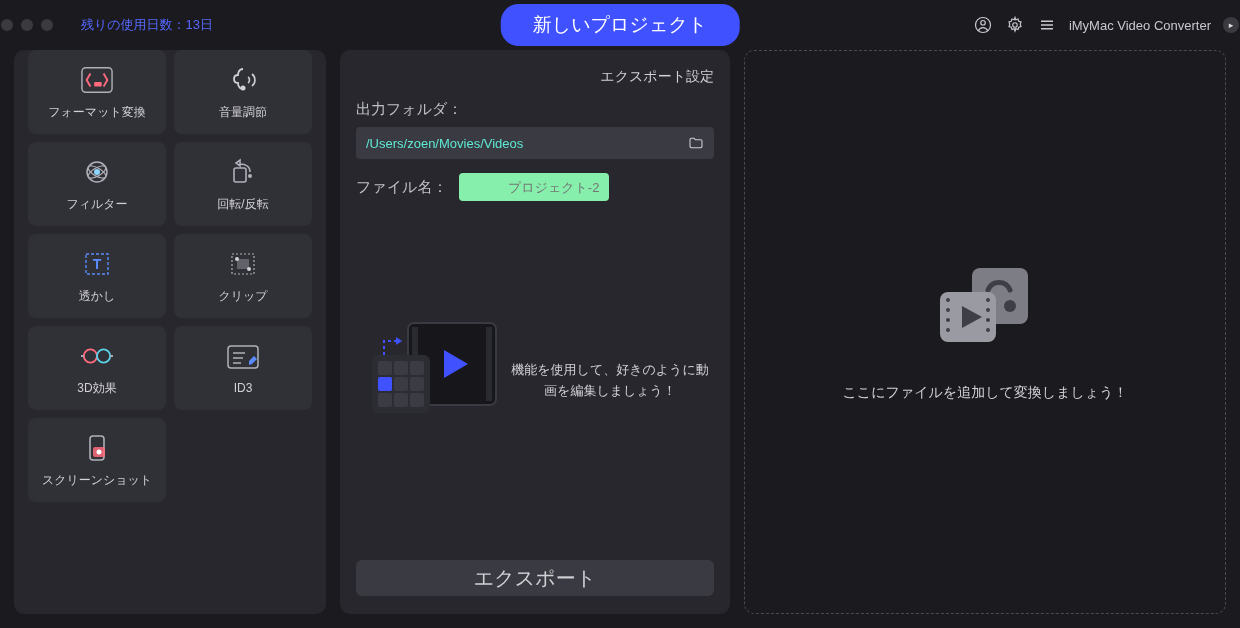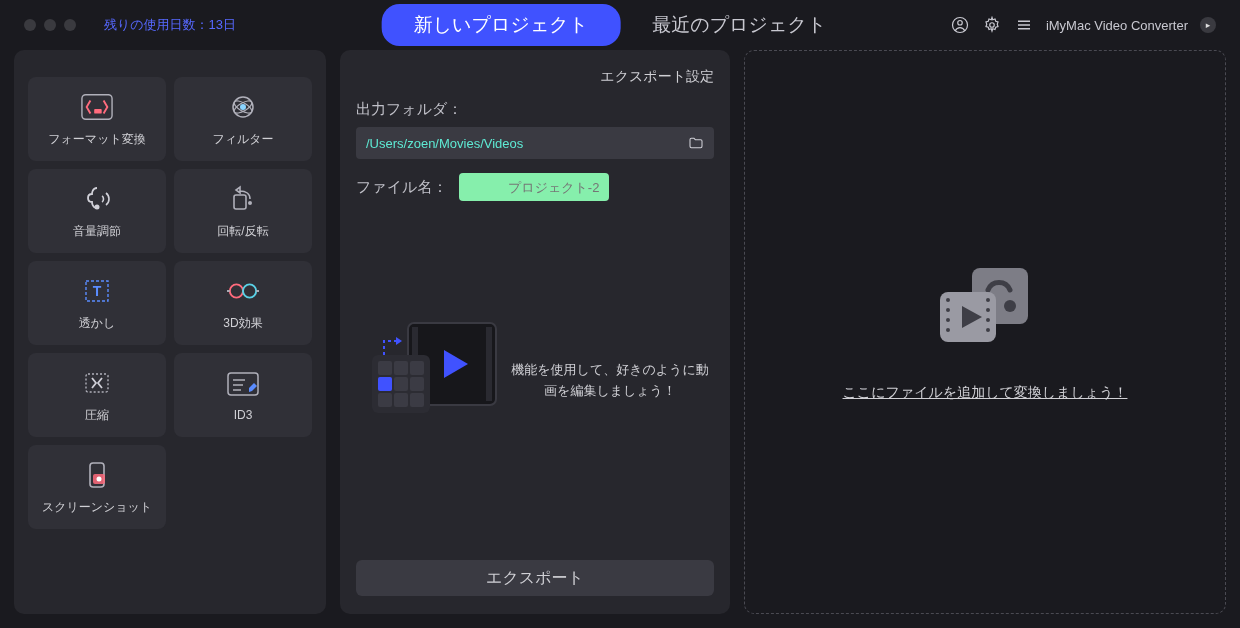--- a/index.html
+++ b/index.html
@@ -7,21 +7,21 @@
     width: 1240px; height: 628px;
     background: #1a1a1f;
     font-family: -apple-system, "Hiragino Sans", sans-serif;
     color: #d0d0d5;
     overflow: hidden;
   }
   
   .titlebar {
     height: 50px;
     display: flex; align-items: center;
-    padding: 0 24px;
+    padding: 0 1px;
     position: relative;
   }
   .traffic-lights { display: flex; gap: 8px; }
   .tl { width: 12px; height: 12px; border-radius: 50%; background: #3a3a3f; }
   .trial { margin-left: 28px; color: #5668ff; font-size: 13px; }
   .tabswrap {
     position: absolute; left: 50%; top: 50%; transform: translate(-50%,-50%);
     display: flex; align-items: center;
     background: transparent;
   }
@@ -44,21 +44,21 @@
     display:flex;align-items:center;justify-content:center;font-size:9px;color:#ddd;
   }
 
   
   .main {
     display: flex; gap: 14px; padding: 0 14px 14px 14px;
     height: calc(628px - 50px);
   }
   .col-left {
     width: 312px; background:#27272d; border-radius:10px;
-    padding: 27px 8px; overflow: hidden;
+    padding: 0 8px; overflow: hidden;
   }
   .tool-grid {
     display: grid; grid-template-columns: 1fr 1fr; gap: 8px;
     padding: 0 6px;
   }
   .tool {
     background:#303037; border-radius:8px;
     height: 84px;
     display:flex; flex-direction:column; align-items:center; justify-content:center;
     gap:8px; cursor:pointer;
@@ -83,47 +83,45 @@
     background:#86efac; border:none; border-radius:4px; height:28px;
     padding:0 10px; font-size:13px; color:#7a7a85; width:150px;text-align:right;
   }
   .mid-fill {
     flex:1; display:flex; flex-direction:row; align-items:center; justify-content:center;
   }
   .mid-illustration { margin-bottom:22px; }
   .mid-text { font-size:13px; color:#d0d0d5; text-align:center; line-height:1.6; }
   .export-btn {
     background:#3a3a42; border:none; border-radius:6px; height:36px;
-    color:#d0d0d5; font-size:16px; cursor:pointer; width:100%;
+    color:#d0d0d5; font-size:20px; cursor:pointer; width:100%;
   }
 
   .col-right {
     flex:1; border:1px dashed #4a4a52; border-radius:10px;
     display:flex; flex-direction:column; align-items:center; justify-content:center;
     gap:32px;
-    text-decoration:underline;
   }
   .right-text { font-size:14px; color:#d0d0d5; }
 
   svg { display:block; }
 </style>
 </head>
 <body>
 
 <div class="titlebar">
   <div class="traffic-lights">
     <div class="tl"></div>
     <div class="tl"></div>
     <div class="tl"></div>
   </div>
   <div class="trial">残りの使用日数：13日</div>
 
   <div class="tabswrap">
     <div class="tab active">新しいプロジェクト</div>
-    <div class="tab">最近のプロジェクト</div>
   </div>
 
   <div class="titlebar-right">
     <div class="ticon">
       <svg width="18" height="18" viewBox="0 0 24 24" fill="none" stroke="#c8c8d0" stroke-width="1.6">
           <circle cx="12" cy="12" r="10"></circle>
           <circle cx="12" cy="9" r="3"></circle>
           <path d="M5.5 20c1.5-3 4-4.5 6.5-4.5s5 1.5 6.5 4.5"></path>
         </svg>
     </div>
@@ -154,77 +152,79 @@
             <svg width="34" height="28" viewBox="0 0 34 28">
               <rect x="1" y="1" width="32" height="26" rx="4" fill="none" stroke="#b0b0ba" stroke-width="1.5"></rect>
               <path d="M10 7l-4 7 4 7M24 7l4 7-4 7" stroke="#ff6b7d" stroke-width="2" fill="none"></path>
               <rect x="14" y="16" width="8" height="5" rx="1" fill="#ff6b7d"></rect>
             </svg>
           </div>
           <div class="tool-label">フォーマット変換</div>
         </div>
         <div class="tool">
           <div class="tool-icon">
+            <svg width="30" height="28" viewBox="0 0 30 28">
+              <path d="M15 3c-5 0-5 6-5 6-3 0-4 2-4 4s1 4 4 4c0 0 0 6 5 6" fill="none" stroke="#d0d0d8" stroke-width="1.8"></path>
+              <circle cx="15" cy="22" r="2.5" fill="#d0d0d8"></circle>
+              <path d="M20 11c2 1 2 5 0 6M24 8c4 3 4 9 0 12" stroke="#d0d0d8" stroke-width="1.6" fill="none"></path>
+            </svg>
+          </div>
+          <div class="tool-label">音量調節</div>
+        </div>
+        <div class="tool">
+          <div class="tool-icon">
             <svg width="30" height="30" viewBox="0 0 30 30">
               <circle cx="15" cy="15" r="10" fill="none" stroke="#b0b0ba" stroke-width="1.5"></circle>
               <ellipse cx="15" cy="15" rx="10" ry="4" fill="none" stroke="#b0b0ba" stroke-width="1.2" transform="rotate(30 15 15)"></ellipse>
               <ellipse cx="15" cy="15" rx="10" ry="4" fill="none" stroke="#b0b0ba" stroke-width="1.2" transform="rotate(-30 15 15)"></ellipse>
               <circle cx="15" cy="15" r="3" fill="#8bd4ff"></circle>
             </svg>
           </div>
           <div class="tool-label">フィルター</div>
         </div>
         <div class="tool">
           <div class="tool-icon">
             <svg width="30" height="28" viewBox="0 0 30 28">
-              <path d="M15 3c-5 0-5 6-5 6-3 0-4 2-4 4s1 4 4 4c0 0 0 6 5 6" fill="none" stroke="#d0d0d8" stroke-width="1.8"></path>
-              <circle cx="15" cy="22" r="2.5" fill="#d0d0d8"></circle>
-              <path d="M20 11c2 1 2 5 0 6M24 8c4 3 4 9 0 12" stroke="#d0d0d8" stroke-width="1.6" fill="none"></path>
-            </svg>
-          </div>
-          <div class="tool-label">音量調節</div>
-        </div>
-        <div class="tool">
-          <div class="tool-icon">
-            <svg width="30" height="28" viewBox="0 0 30 28">
               <rect x="6" y="10" width="12" height="14" rx="2" fill="none" stroke="#b0b0ba" stroke-width="1.6"></rect>
               <path d="M12 6V2l-4 3 4 3V6c6 0 10 3 10 8" fill="none" stroke="#b0b0ba" stroke-width="1.6"></path>
               <circle cx="22" cy="18" r="2" fill="#b0b0ba"></circle>
             </svg>
           </div>
           <div class="tool-label">回転/反転</div>
         </div>
         <div class="tool">
           <div class="tool-icon">
             <svg width="30" height="28" viewBox="0 0 30 28">
               <rect x="4" y="4" width="22" height="20" fill="none" stroke="#5a8cff" stroke-width="1.4" stroke-dasharray="3 2"></rect>
               <text x="15" y="19" text-anchor="middle" font-size="14" fill="#5a8cff" font-weight="bold">T</text>
             </svg>
           </div>
           <div class="tool-label">透かし</div>
+        </div>
+        <div class="tool">
+          <div class="tool-icon">
+            <svg width="30" height="28" viewBox="0 0 30 28">
+              <rect x="4" y="4" width="22" height="20" fill="none" stroke="#b0b0ba" stroke-width="1.2" stroke-dasharray="2 2"></rect>
+              <rect x="9" y="9" width="12" height="10" fill="#b0b0ba" opacity="0.4"></rect>
+              <circle cx="9" cy="9" r="2" fill="#d0d0d8"></circle>
+              <circle cx="21" cy="19" r="2" fill="#d0d0d8"></circle>
+            </svg>
+          </div>
+          <div class="tool-label">クリップ</div>
         </div>
         <div class="tool">
           <div class="tool-icon">
             <svg width="34" height="20" viewBox="0 0 34 20">
               <circle cx="10" cy="10" r="7" fill="none" stroke="#ff6b7d" stroke-width="2"></circle>
               <circle cx="24" cy="10" r="7" fill="none" stroke="#5ad1e6" stroke-width="2"></circle>
               <line x1="3" y1="10" x2="0" y2="10" stroke="#b0b0ba" stroke-width="2"></line>
               <line x1="31" y1="10" x2="34" y2="10" stroke="#b0b0ba" stroke-width="2"></line>
             </svg>
           </div>
           <div class="tool-label">3D効果</div>
-        </div>
-        <div class="tool">
-          <div class="tool-icon">
-            <svg width="30" height="26" viewBox="0 0 30 26">
-              <rect x="4" y="4" width="22" height="18" rx="2" fill="none" stroke="#b0b0ba" stroke-width="1.4" stroke-dasharray="2 2"></rect>
-              <path d="M10 8l4 5-4 5M20 8l-4 5 4 5" stroke="#d0d0d8" stroke-width="1.8" fill="none"></path>
-            </svg>
-          </div>
-          <div class="tool-label">圧縮</div>
         </div>
         <div class="tool">
           <div class="tool-icon">
             <svg width="32" height="24" viewBox="0 0 32 24">
               <rect x="1" y="1" width="30" height="22" rx="3" fill="none" stroke="#b0b0ba" stroke-width="1.5"></rect>
               <line x1="6" y1="8" x2="18" y2="8" stroke="#b0b0ba" stroke-width="1.5"></line>
               <line x1="6" y1="13" x2="16" y2="13" stroke="#b0b0ba" stroke-width="1.5"></line>
               <line x1="6" y1="18" x2="14" y2="18" stroke="#b0b0ba" stroke-width="1.5"></line>
               <path d="M22 16l5-5 3 3-5 5-3 1z" fill="#5a8cff"></path>
             </svg>

